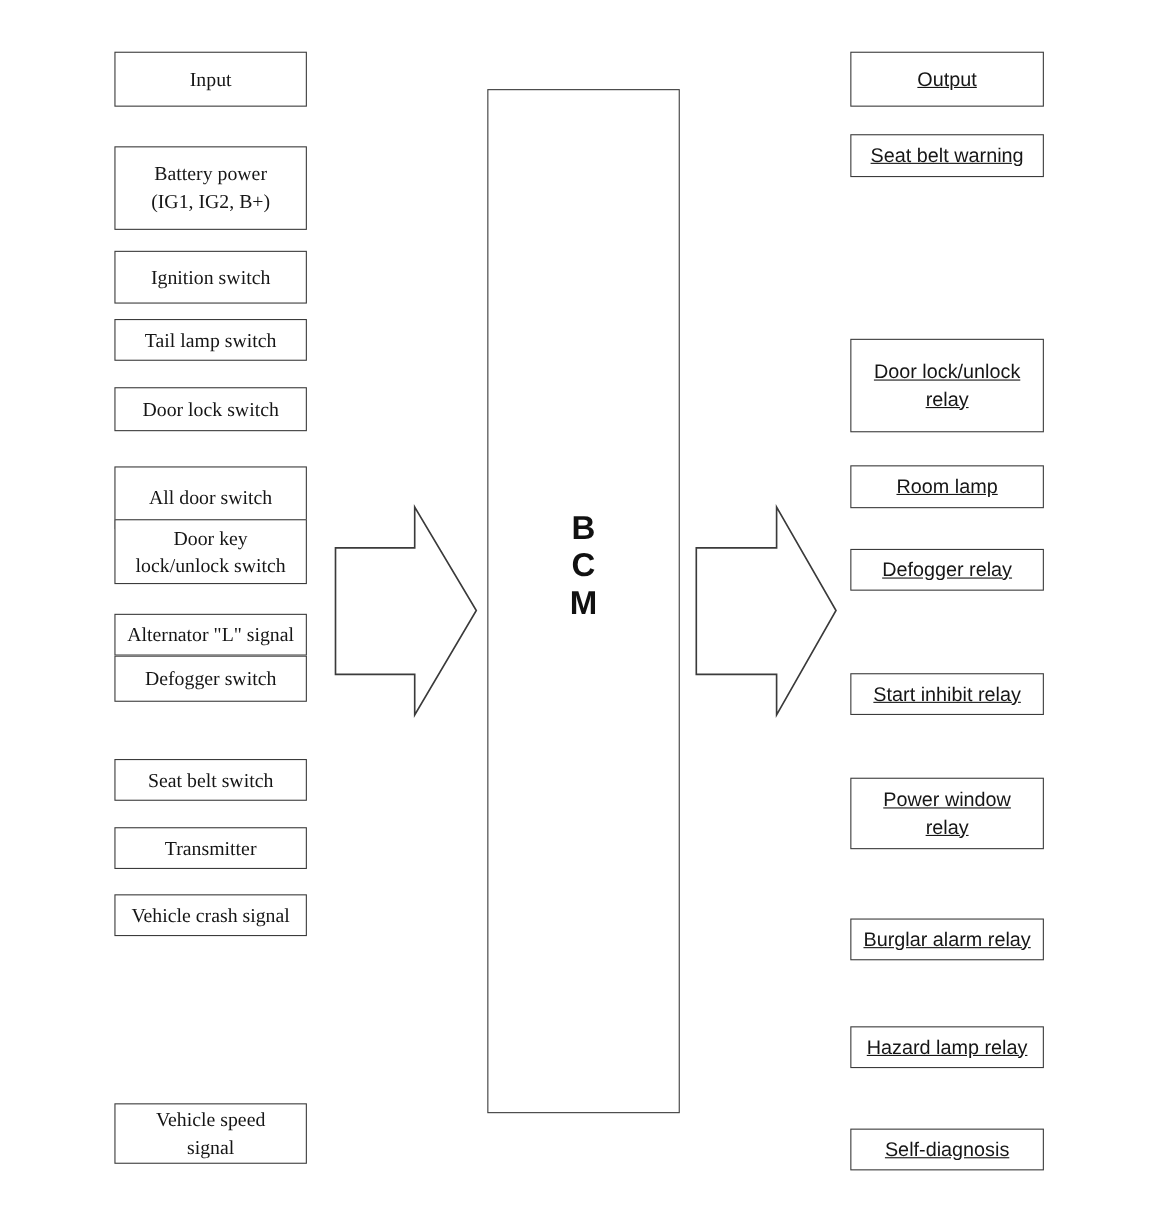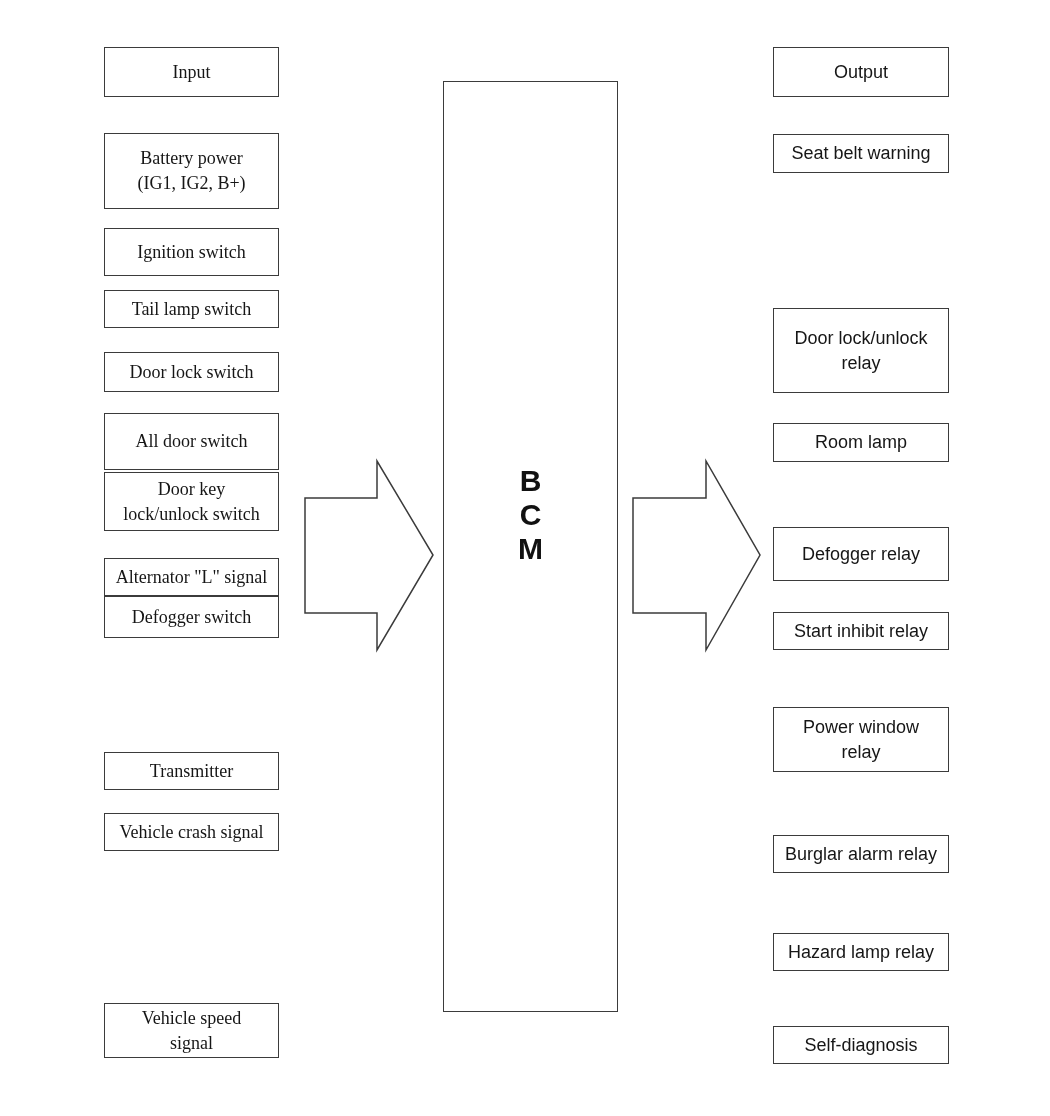--- a/index.html
+++ b/index.html
@@ -24,21 +24,21 @@
     display: flex;
     align-items: center;
     justify-content: center;
     text-align: center;
     font-size: 18px;
     line-height: 25px;
     white-space: pre-line;
     padding: 0 2px;
   }
   .lcol { left: 104px; width: 175px; font-family: Liberation Serif, serif; }
-  .rcol { left: 773px; width: 176px; }
+  .rcol { left: 773px; width: 176px; text-decoration: underline; }
   .bcm {
     position: absolute;
     box-sizing: border-box;
     left: 443px;
     top: 81px;
     width: 175px;
     height: 931px;
     border: 1.5px solid #3b3b3b;
     background: #ffffff;
   }
@@ -62,50 +62,51 @@
 <body>
 
 <div class="canvas">
 
   <div class="box lcol" style="top:47px;height:50px">Input</div>
   <div class="box lcol" style="top:133px;height:76px">Battery power
 (IG1, IG2, B+)</div>
   <div class="box lcol" style="top:228px;height:48px">Ignition switch</div>
   <div class="box lcol" style="top:290px;height:38px">Tail lamp switch</div>
   <div class="box lcol" style="top:352px;height:40px">Door lock switch</div>
-  <div class="box lcol" style="top:413px;height:57px">All door switch</div>
+  <div class="box lcol" style="top:424px;height:57px">All door switch</div>
   <div class="box lcol" style="top:472px;height:59px">Door key
 lock/unlock switch</div>
   <div class="box lcol" style="top:558px;height:38px">Alternator "L" signal</div>
   <div class="box lcol" style="top:596px;height:42px">Defogger switch</div>
+  <div class="box lcol" style="top:690px;height:38px">Seat belt switch</div>
   <div class="box lcol" style="top:752px;height:38px">Transmitter</div>
   <div class="box lcol" style="top:813px;height:38px">Vehicle crash signal</div>
   <div class="box lcol" style="top:1003px;height:55px">Vehicle speed
 signal</div>
 
   <svg class="arrow" style="left:300px;top:455px" width="140" height="200" viewBox="0 0 140 200" aria-hidden="true">
     <polygon points="5,43 77,43 77,6 133,100 77,195 77,158 5,158" fill="#ffffff" stroke="#3b3b3b" stroke-width="1.5" stroke-linejoin="miter"></polygon>
   </svg>
 
   <div class="bcm">
     <div class="bcm-label">B
 C
 M</div>
   </div>
 
   <svg class="arrow" style="left:628px;top:455px" width="140" height="200" viewBox="0 0 140 200" aria-hidden="true">
     <polygon points="5,43 78,43 78,6 132,100 78,195 78,158 5,158" fill="#ffffff" stroke="#3b3b3b" stroke-width="1.5" stroke-linejoin="miter"></polygon>
   </svg>
 
   <div class="box rcol" style="top:47px;height:50px">Output</div>
-  <div class="box rcol" style="top:134px;height:39px">Seat belt warning</div>
+  <div class="box rcol" style="top:122px;height:39px">Seat belt warning</div>
   <div class="box rcol" style="top:308px;height:85px">Door lock/unlock
 relay</div>
   <div class="box rcol" style="top:423px;height:39px">Room lamp</div>
-  <div class="box rcol" style="top:527px;height:54px">Defogger relay</div>
+  <div class="box rcol" style="top:499px;height:38px">Defogger relay</div>
   <div class="box rcol" style="top:612px;height:38px">Start inhibit relay</div>
   <div class="box rcol" style="top:707px;height:65px">Power window
 relay</div>
   <div class="box rcol" style="top:835px;height:38px">Burglar alarm relay</div>
   <div class="box rcol" style="top:933px;height:38px">Hazard lamp relay</div>
   <div class="box rcol" style="top:1026px;height:38px">Self-diagnosis</div>
 
 </div>
 
 </body></html>

